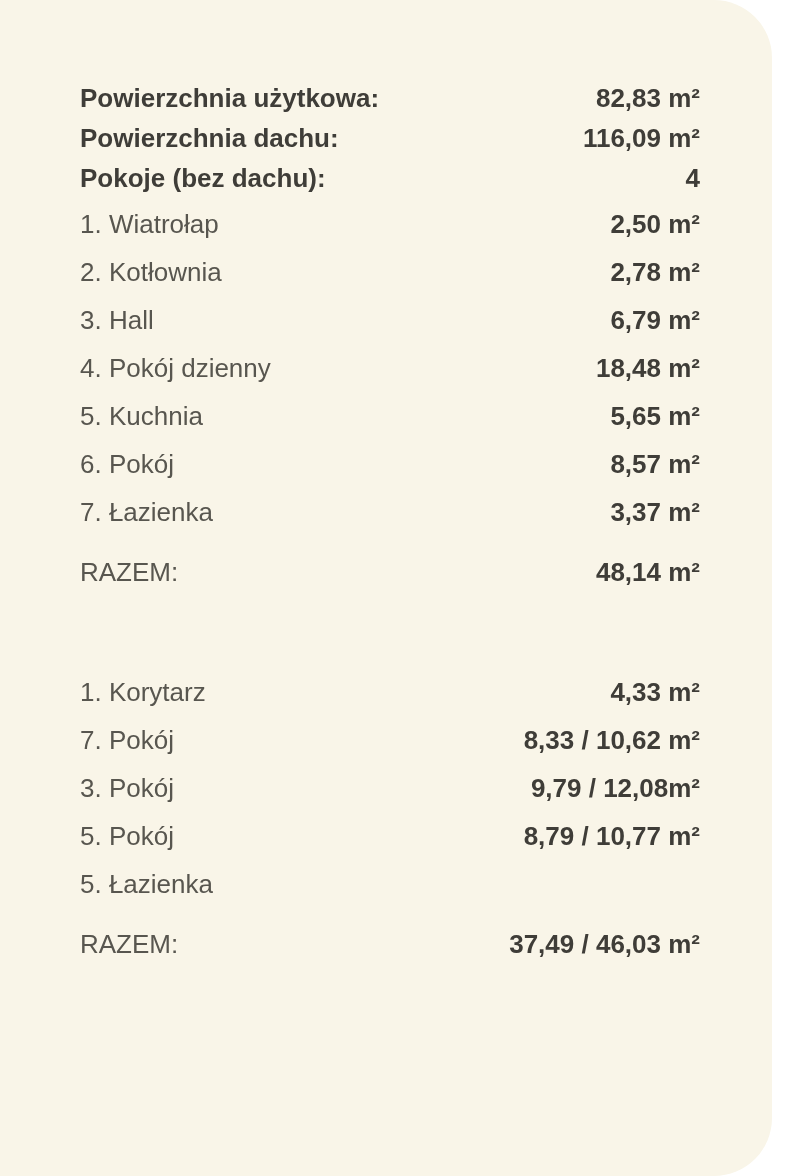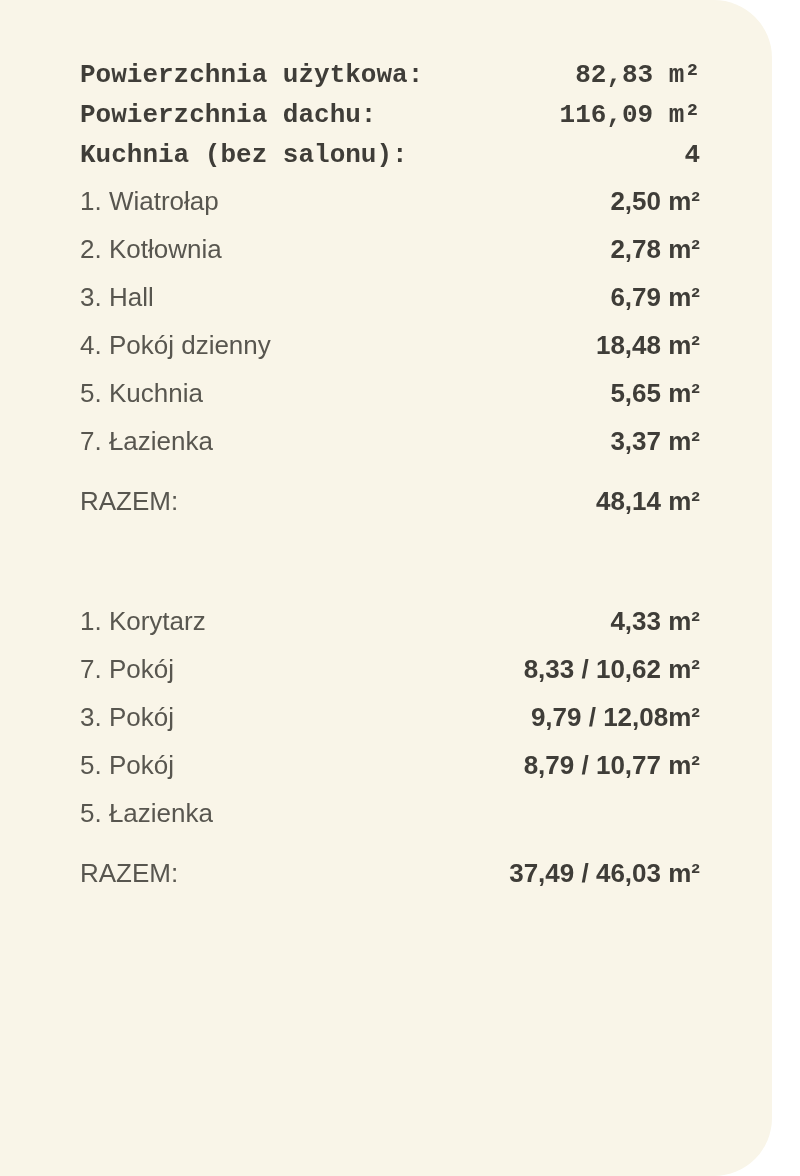--- a/index.html
+++ b/index.html
@@ -41,22 +41,21 @@
     white-space: nowrap;
   }
   .row .value {
     color: #3f3d38;
     font-weight: bold;
     white-space: nowrap;
     text-align: right;
   }
   
   .header-block {
-    padding-top: 62px;
-    font-family: Liberation Mono, monospace;
+    padding-top: 85px;
   }
   .header-block .row {
     margin-bottom: 14px;
   }
   .header-block .label,
   .header-block .value {
     font-size: 26px;
     font-weight: bold;
     color: #3f3d38;
   }
@@ -101,21 +100,21 @@
     <div class="header-block">
       <div class="row">
         <span class="label">Powierzchnia użytkowa:</span>
         <span class="value">82,83 m²</span>
       </div>
       <div class="row">
         <span class="label">Powierzchnia dachu:</span>
         <span class="value">116,09 m²</span>
       </div>
       <div class="row">
-        <span class="label">Kuchnia (bez salonu):</span>
+        <span class="label">Pokoje (bez dachu):</span>
         <span class="value">4</span>
       </div>
     </div>
 
     <div class="section">
       <div class="row">
         <span class="label">1. Wiatrołap</span>
         <span class="value">2,50 m²</span>
       </div>
       <div class="row">
@@ -126,20 +125,24 @@
         <span class="label">3. Hall</span>
         <span class="value">6,79 m²</span>
       </div>
       <div class="row">
         <span class="label">4. Pokój dzienny</span>
         <span class="value">18,48 m²</span>
       </div>
       <div class="row">
         <span class="label">5. Kuchnia</span>
         <span class="value">5,65 m²</span>
+      </div>
+      <div class="row">
+        <span class="label">6. Pokój</span>
+        <span class="value">8,57 m²</span>
       </div>
       <div class="row">
         <span class="label">7. Łazienka</span>
         <span class="value">3,37 m²</span>
       </div>
       <div class="row total">
         <span class="label">RAZEM:</span>
         <span class="value">48,14 m²</span>
       </div>
     </div>

